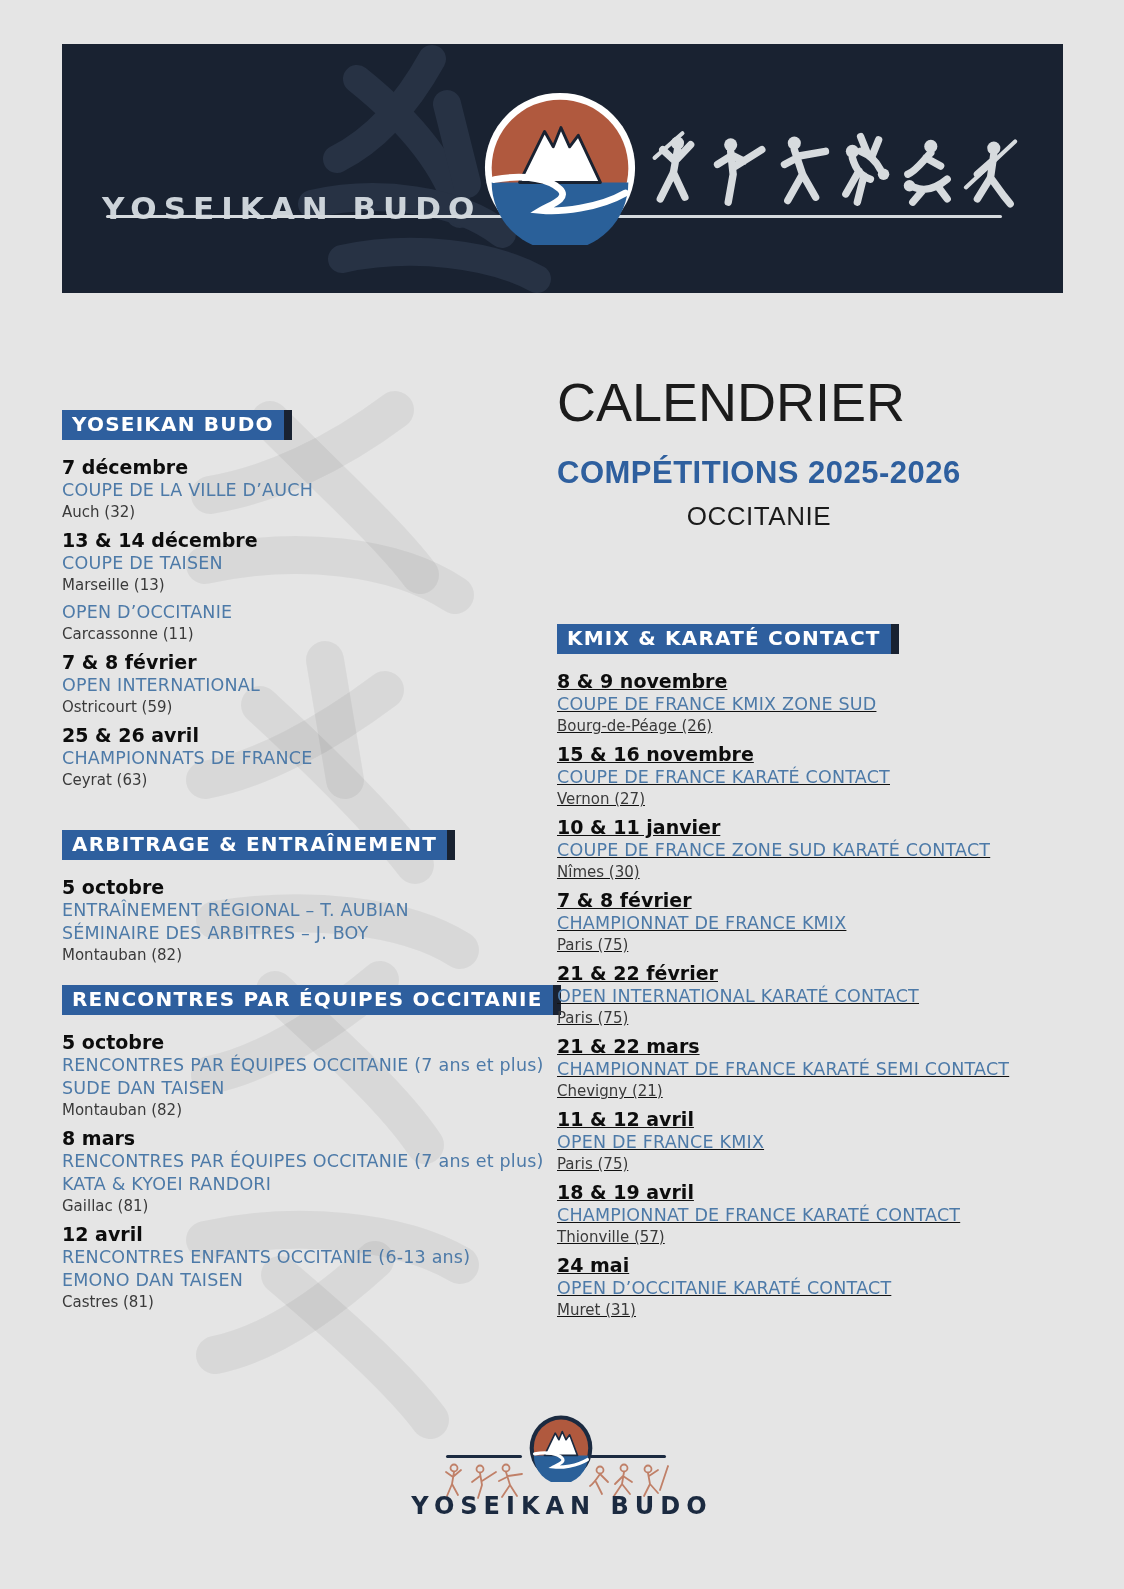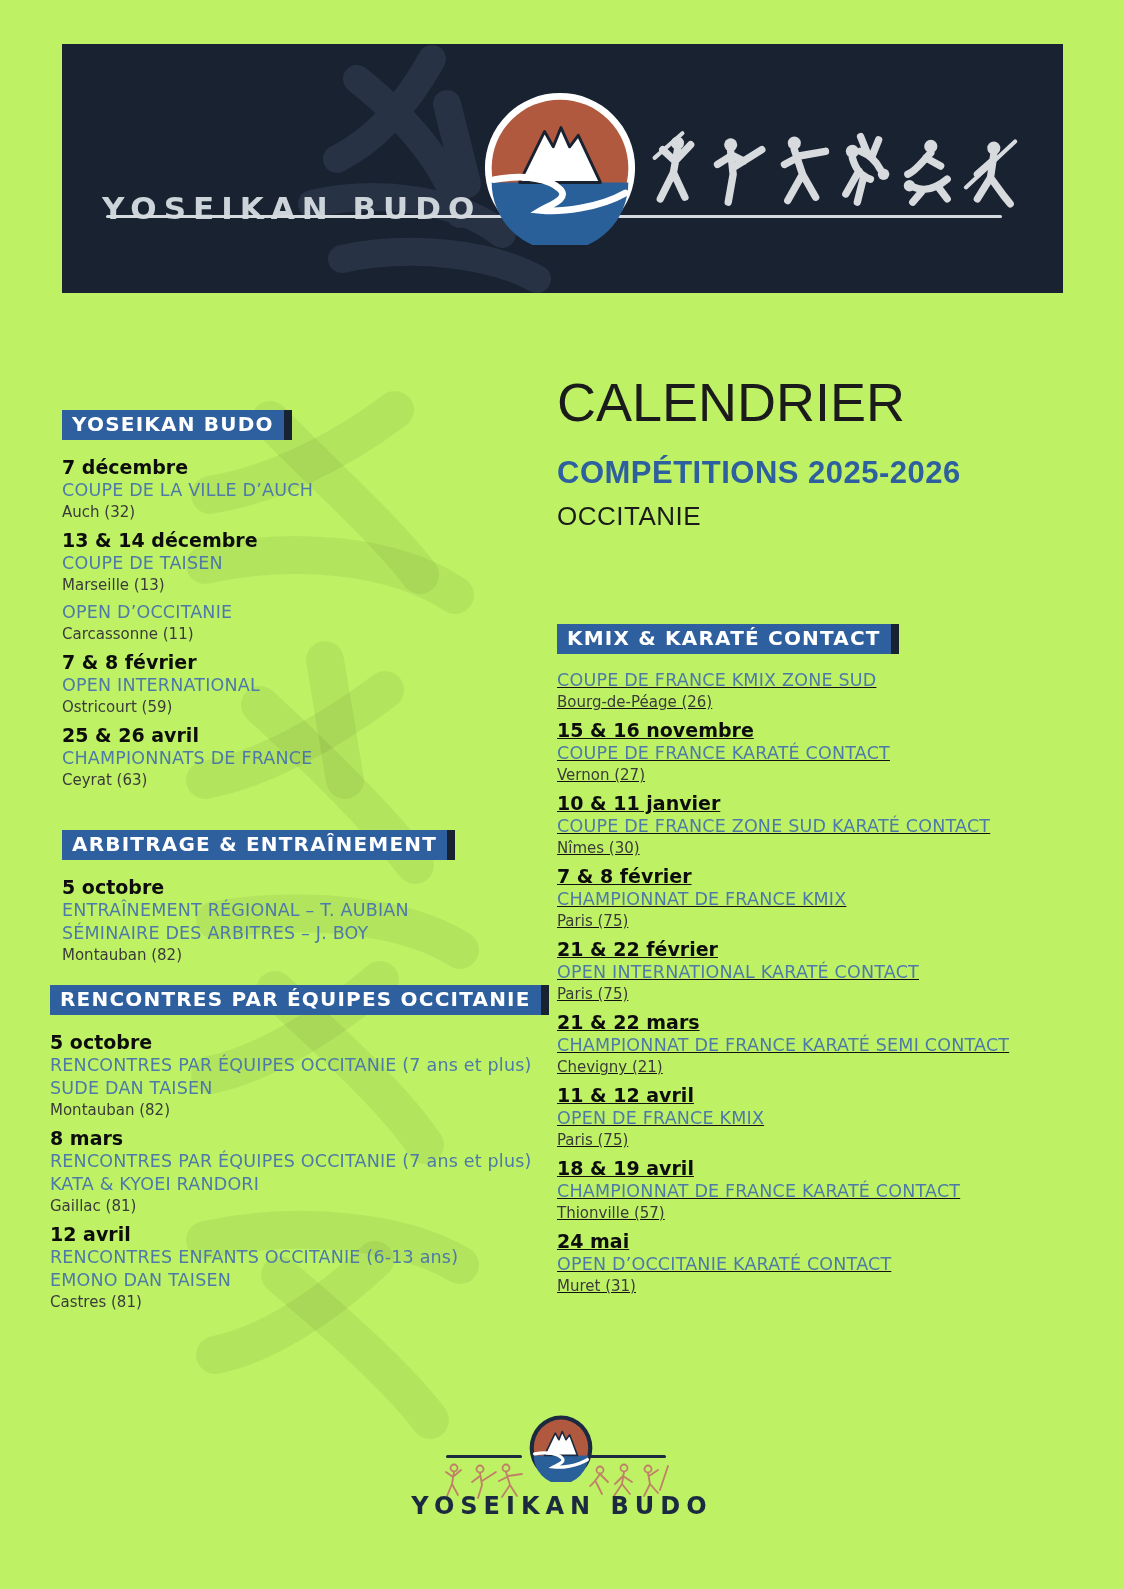--- a/index.html
+++ b/index.html
@@ -1,16 +1,16 @@
 <!DOCTYPE html>
 <html><head>
 <meta charset="utf-8">
 <style>
   html,body{margin:0;padding:0;background:#ffffff;}
-  .page{position:relative;width:1124px;height:1589px;background:#bef264;overflow:hidden;
+  .page{position:relative;width:1124px;height:1589px;background:#e5e5e5;overflow:hidden;
         font-family:"DejaVu Sans","Liberation Sans",sans-serif;color:#111;}
 
   
   .wm-body{position:absolute;left:95px;top:360px;z-index:0;pointer-events:none;}
   .wm-banner{position:absolute;left:130px;top:0;pointer-events:none;}
 
   
   .banner{position:absolute;left:62px;top:44px;width:1001px;height:249px;
           background:#192231;z-index:1;overflow:hidden;}
   .banner-brand{position:absolute;left:40px;top:146px;font-size:31px;font-weight:bold;
@@ -25,27 +25,27 @@
   .sil-thin{stroke:#d7dbde;fill:none;stroke-width:5;stroke-linecap:round;}
   .sil-head{fill:#d7dbde;stroke:none;}
 
   
   .titleblock{position:absolute;left:557px;top:366px;z-index:2;}
   .title-main{font-family:"Liberation Sans","DejaVu Sans",sans-serif;font-size:54px;
           font-weight:400;color:#1b1b1b;letter-spacing:0px;line-height:1.05;margin-top:8px;}
   .title-sub{font-family:"Liberation Sans","DejaVu Sans",sans-serif;font-size:31px;
           font-weight:bold;color:#2e5f9e;margin-top:24px;letter-spacing:0.5px;}
   .title-region{font-family:"Liberation Sans","DejaVu Sans",sans-serif;font-size:26px;
-          font-weight:400;color:#1b1b1b;margin-top:10px;letter-spacing:0.5px;}
+          font-weight:400;color:#1b1b1b;margin-top:10px;letter-spacing:0.5px;text-align:center;}
 
   
   .col-section{position:absolute;z-index:2;}
   #sec-yoseikan{left:62px;top:410px;width:480px;}
   #sec-arbitrage{left:62px;top:830px;width:480px;}
-  #sec-rencontres{left:50px;top:985px;width:495px;}
+  #sec-rencontres{left:62px;top:985px;width:495px;}
   #sec-kmix{left:557px;top:624px;width:520px;text-decoration:underline;}
 
   .bar{display:inline-block;background:#2e5f9e;color:#fff;font-size:20px;font-weight:600;
        letter-spacing:1.2px;padding:3px 10px 5px 10px;line-height:1.1;
        box-shadow:8px 0 0 0 #192231;margin-bottom:15px;white-space:nowrap;}
   .entry{margin-bottom:6px;}
   .date{font-size:19px;font-weight:bold;color:#0d0d0d;line-height:24px;}
   .evt{font-size:17.5px;color:#4d7aa8;line-height:23px;letter-spacing:0.2px;white-space:nowrap;}
   .loc{font-size:15px;color:#3a3a3a;line-height:20px;}
 
@@ -202,20 +202,21 @@
       <div class="date">12 avril</div>
       <div class="evt">RENCONTRES ENFANTS OCCITANIE (6-13 ans)</div>
       <div class="evt">EMONO DAN TAISEN</div>
       <div class="loc">Castres (81)</div>
     </article>
   </section>
 
   <section class="col-section" id="sec-kmix">
     <div class="bar"><span>KMIX &amp; KARATÉ CONTACT</span></div>
     <article class="entry">
+      <div class="date">8 &amp; 9 novembre</div>
       <div class="evt">COUPE DE FRANCE KMIX ZONE SUD</div>
       <div class="loc">Bourg-de-Péage (26)</div>
     </article>
     <article class="entry">
       <div class="date">15 &amp; 16 novembre</div>
       <div class="evt">COUPE DE FRANCE KARATÉ CONTACT</div>
       <div class="loc">Vernon (27)</div>
     </article>
     <article class="entry">
       <div class="date">10 &amp; 11 janvier</div>

